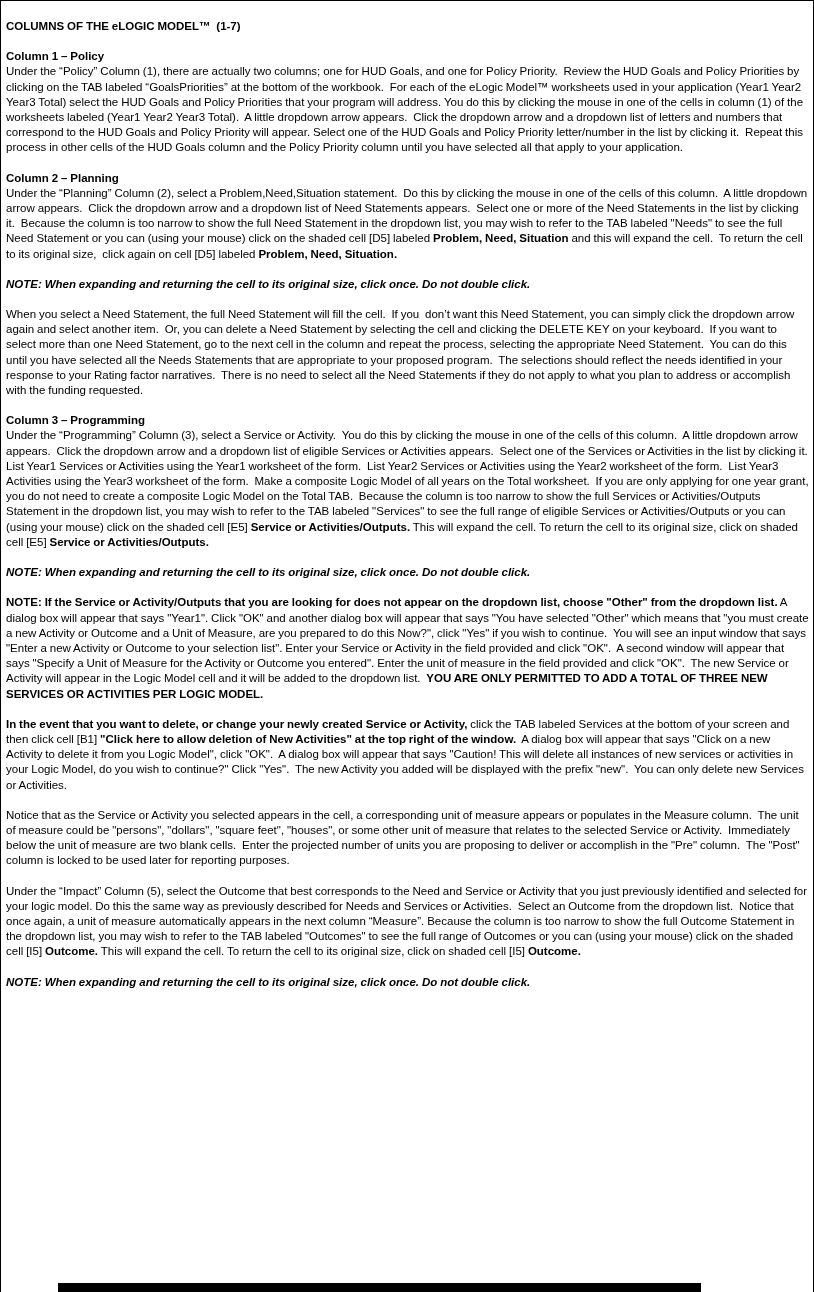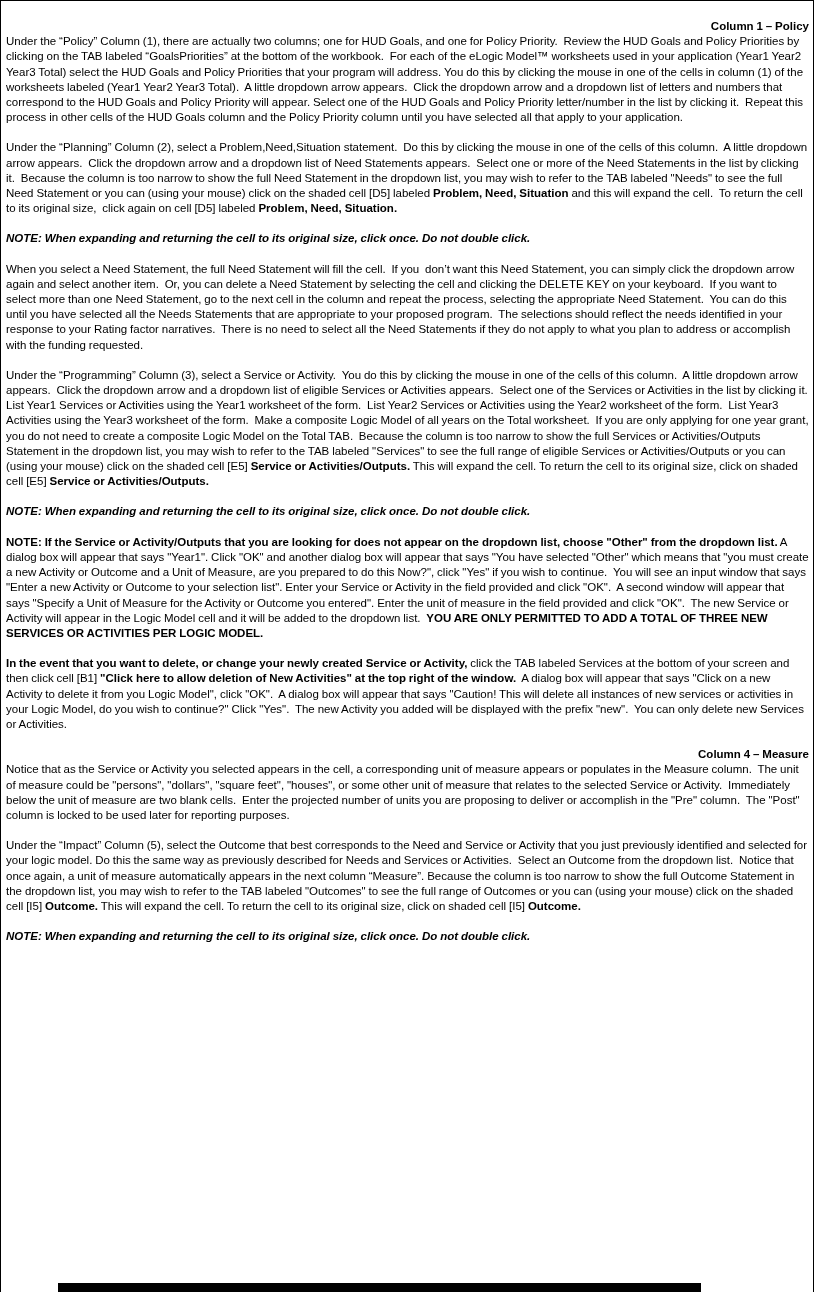--- a/index.html
+++ b/index.html
@@ -29,21 +29,20 @@
     margin: 0 0 15px 0;
     white-space: pre-wrap;
     word-spacing: -0.3px;
   }
   .block.title {
     font-weight: bold;
   }
   .block.heading {
     font-weight: bold;
     margin-bottom: 0;
-    text-align: right;
   }
   .block.note {
     font-weight: bold;
     font-style: italic;
   }
   .bold {
     font-weight: bold;
   }
   .bottom-bar {
     position: absolute;
@@ -52,28 +51,30 @@
     width: 643px;
     height: 9px;
     background: #000000;
   }
 </style>
 </head>
 <body>
 
 <div class="page">
   <div class="doc" id="doc">
+      <div class="block title"><span class="bold">COLUMNS OF THE eLOGIC MODEL™  (1-7)</span></div>
       <div class="block heading"><span class="bold">Column 1 – Policy</span></div>
       <div class="block paragraph"><span>Under the “Policy” Column (1), there are actually two columns; one for HUD Goals, and one for Policy Priority.  Review the HUD Goals and Policy Priorities by clicking on the TAB labeled “GoalsPriorities” at the bottom of the workbook.  For each of the eLogic Model™ worksheets used in your application (Year1 Year2 Year3 Total) select the HUD Goals and Policy Priorities that your program will address. You do this by clicking the mouse in one of the cells in column (1) of the worksheets labeled (Year1 Year2 Year3 Total).  A little dropdown arrow appears.  Click the dropdown arrow and a dropdown list of letters and numbers that correspond to the HUD Goals and Policy Priority will appear. Select one of the HUD Goals and Policy Priority letter/number in the list by clicking it.  Repeat this process in other cells of the HUD Goals column and the Policy Priority column until you have selected all that apply to your application.</span></div>
+      <div class="block heading"><span class="bold">Column 2 – Planning</span></div>
       <div class="block paragraph"><span>Under the “Planning” Column (2), select a Problem,Need,Situation statement.  Do this by clicking the mouse in one of the cells of this column.  A little dropdown arrow appears.  Click the dropdown arrow and a dropdown list of Need Statements appears.  Select one or more of the Need Statements in the list by clicking it.  Because the column is too narrow to show the full Need Statement in the dropdown list, you may wish to refer to the TAB labeled "Needs" to see the full Need Statement or you can (using your mouse) click on the shaded cell [D5] labeled </span><span class="bold">Problem, Need, Situation</span><span> and this will expand the cell.  To return the cell to its original size,  click again on cell [D5] labeled </span><span class="bold">Problem, Need, Situation.</span></div>
       <div class="block note"><span class="bold">NOTE: When expanding and returning the cell to its original size, click once. Do not double click.</span></div>
       <div class="block paragraph"><span>When you select a Need Statement, the full Need Statement will fill the cell.  If you  don’t want this Need Statement, you can simply click the dropdown arrow again and select another item.  Or, you can delete a Need Statement by selecting the cell and clicking the DELETE KEY on your keyboard.  If you want to select more than one Need Statement, go to the next cell in the column and repeat the process, selecting the appropriate Need Statement.  You can do this until you have selected all the Needs Statements that are appropriate to your proposed program.  The selections should reflect the needs identified in your response to your Rating factor narratives.  There is no need to select all the Need Statements if they do not apply to what you plan to address or accomplish with the funding requested.</span></div>
+      <div class="block heading"><span class="bold">Column 3 – Programming</span></div>
       <div class="block paragraph"><span>Under the “Programming” Column (3), select a Service or Activity.  You do this by clicking the mouse in one of the cells of this column.  A little dropdown arrow appears.  Click the dropdown arrow and a dropdown list of eligible Services or Activities appears.  Select one of the Services or Activities in the list by clicking it. List Year1 Services or Activities using the Year1 worksheet of the form.  List Year2 Services or Activities using the Year2 worksheet of the form.  List Year3 Activities using the Year3 worksheet of the form.  Make a composite Logic Model of all years on the Total worksheet.  If you are only applying for one year grant, you do not need to create a composite Logic Model on the Total TAB.  Because the column is too narrow to show the full Services or Activities/Outputs Statement in the dropdown list, you may wish to refer to the TAB labeled "Services" to see the full range of eligible Services or Activities/Outputs or you can (using your mouse) click on the shaded cell [E5] </span><span class="bold">Service or Activities/Outputs.</span><span> This will expand the cell. To return the cell to its original size, click on shaded cell [E5] </span><span class="bold">Service or Activities/Outputs.</span></div>
       <div class="block note"><span class="bold">NOTE: When expanding and returning the cell to its original size, click once. Do not double click.</span></div>
       <div class="block paragraph"><span class="bold">NOTE: If the Service or Activity/Outputs that you are looking for does not appear on the dropdown list, choose "Other" from the dropdown list.</span><span> A dialog box will appear that says "Year1". Click "OK" and another dialog box will appear that says "You have selected "Other" which means that "you must create a new Activity or Outcome and a Unit of Measure, are you prepared to do this Now?", click "Yes" if you wish to continue.  You will see an input window that says "Enter a new Activity or Outcome to your selection list". Enter your Service or Activity in the field provided and click "OK".  A second window will appear that says "Specify a Unit of Measure for the Activity or Outcome you entered". Enter the unit of measure in the field provided and click "OK".  The new Service or Activity will appear in the Logic Model cell and it will be added to the dropdown list.  </span><span class="bold">YOU ARE ONLY PERMITTED TO ADD A TOTAL OF THREE NEW SERVICES OR ACTIVITIES PER LOGIC MODEL.</span></div>
       <div class="block paragraph"><span class="bold">In the event that you want to delete, or change your newly created Service or Activity,</span><span> click the TAB labeled Services at the bottom of your screen and then click cell [B1] </span><span class="bold">"Click here to allow deletion of New Activities" at the top right of the window.</span><span>  A dialog box will appear that says "Click on a new Activity to delete it from you Logic Model", click "OK".  A dialog box will appear that says "Caution! This will delete all instances of new services or activities in your Logic Model, do you wish to continue?" Click "Yes".  The new Activity you added will be displayed with the prefix "new".  You can only delete new Services or Activities.</span></div>
-      <div class="block heading"><span class="bold">Column 4 – Measure</span></div>
       <div class="block paragraph"><span>Notice that as the Service or Activity you selected appears in the cell, a corresponding unit of measure appears or populates in the Measure column.  The unit of measure could be "persons", "dollars", "square feet", "houses", or some other unit of measure that relates to the selected Service or Activity.  Immediately below the unit of measure are two blank cells.  Enter the projected number of units you are proposing to deliver or accomplish in the "Pre" column.  The "Post" column is locked to be used later for reporting purposes.</span></div>
       <div class="block paragraph"><span>Under the “Impact” Column (5), select the Outcome that best corresponds to the Need and Service or Activity that you just previously identified and selected for your logic model. Do this the same way as previously described for Needs and Services or Activities.  Select an Outcome from the dropdown list.  Notice that once again, a unit of measure automatically appears in the next column “Measure”. Because the column is too narrow to show the full Outcome Statement in the dropdown list, you may wish to refer to the TAB labeled "Outcomes" to see the full range of Outcomes or you can (using your mouse) click on the shaded cell [I5] </span><span class="bold">Outcome.</span><span> This will expand the cell. To return the cell to its original size, click on shaded cell [I5] </span><span class="bold">Outcome.</span></div>
       <div class="block note"><span class="bold">NOTE: When expanding and returning the cell to its original size, click once. Do not double click.</span></div>
     </div>
   <div class="bottom-bar" style="background: rgb(0, 0, 0);"></div>
 </div>
 
 </body></html>

